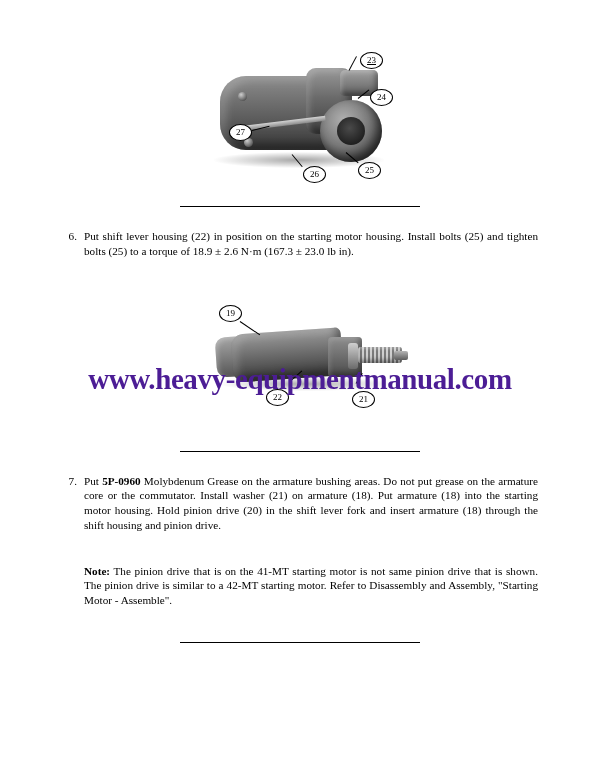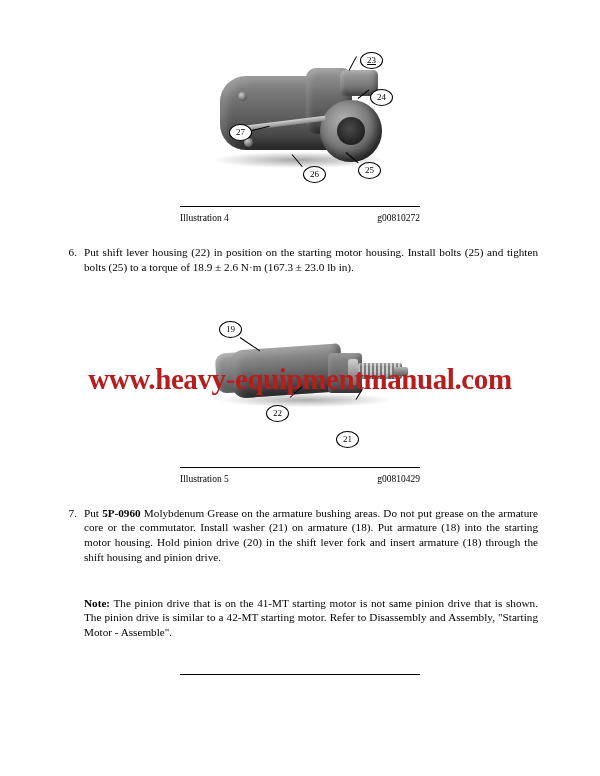--- a/index.html
+++ b/index.html
@@ -81,21 +81,21 @@
   
   .watermark {
     position: absolute;
     left: 0;
     top: 363px;
     width: 600px;
     text-align: center;
     font-family: "Liberation Serif", serif;
     font-size: 29px;
     font-weight: bold;
-    color: #b91c1c;
+    color: #4c1d95;
     letter-spacing: -0.4px;
     white-space: nowrap;
     pointer-events: none;
     z-index: 50;
   }
 
   
   .ill4-body {
     position: absolute;
     left: 40px;
@@ -288,24 +288,20 @@
       <div class="leader" style="left:112px; top:114px; width:16px; transform:rotate(50deg);"></div>
       <div class="leader" style="left:72px; top:90px; width:18px; transform:rotate(-14deg);"></div>
 
       <div class="callout" style="left:180px; top:12px;text-decoration:underline;">23</div>
       <div class="callout" style="left:190px; top:49px;text-align:center;">24</div>
       <div class="callout" style="left:178px; top:122px;">25</div>
       <div class="callout" style="left:123px; top:126px;">26</div>
       <div class="callout" style="left:49px; top:84px;">27</div>
     </div>
     <div class="figure-rule"></div>
-    <div class="figure-caption">
-      <span class="left">Illustration 4</span>
-      <span class="right">g00810272</span>
-    </div>
   </div>
 
   <div class="step">
     <div class="step-num">6.</div>
     <div class="step-body">Put shift lever housing (22) in position on the starting motor housing. Install bolts (25) and tighten bolts (25) to a torque of 18.9 ± 2.6 N·m (167.3 ± 23.0 lb in).</div>
   </div>
 
   <div class="figure" style="margin-top: 26px;">
     <div class="figure-image">
       <div class="ill5-shadow"></div>
@@ -315,27 +311,23 @@
       <div class="ill5-washer"></div>
       <div class="ill5-stem"></div>
       <div class="ill5-tip"></div>
 
       <div class="leader" style="left:60px; top:36px; width:24px; transform:rotate(34deg);"></div>
       <div class="leader" style="left:110px; top:96px; width:16px; transform:rotate(-42deg);"></div>
       <div class="leader" style="left:176px; top:98px; width:12px; transform:rotate(-58deg);"></div>
 
       <div class="callout" style="left:39px; top:20px;">19</div>
       <div class="callout" style="left:86px; top:104px;">22</div>
-      <div class="callout" style="left:156px; top:106px;margin-top:24px;">21</div>
+      <div class="callout" style="left:172px; top:106px;">21</div>
     </div>
     <div class="figure-rule"></div>
-    <div class="figure-caption">
-      <span class="left">Illustration 5</span>
-      <span class="right">g00810429</span>
-    </div>
   </div>
 
   <div class="step">
     <div class="step-num">7.</div>
     <div class="step-body">
       <p style="margin:0;"><span>Put </span><span class="bold">5P-0960</span><span> Molybdenum Grease on the armature bushing areas. Do not put grease on the armature core or the commutator. Install washer (21) on armature (18). Put armature (18) into the starting motor housing. Hold pinion drive (20) in the shift lever fork and insert armature (18) through the shift housing and pinion drive.</span></p>
       <p class="note-para" style="margin:31px 0 0 0;"><span class="bold">Note:</span><span> The pinion drive that is on the 41-MT starting motor is not same pinion drive that is shown. The pinion drive is similar to a 42-MT starting motor. Refer to Disassembly and Assembly, "Starting Motor - Assemble".</span></p>
     </div>
   </div>
 

